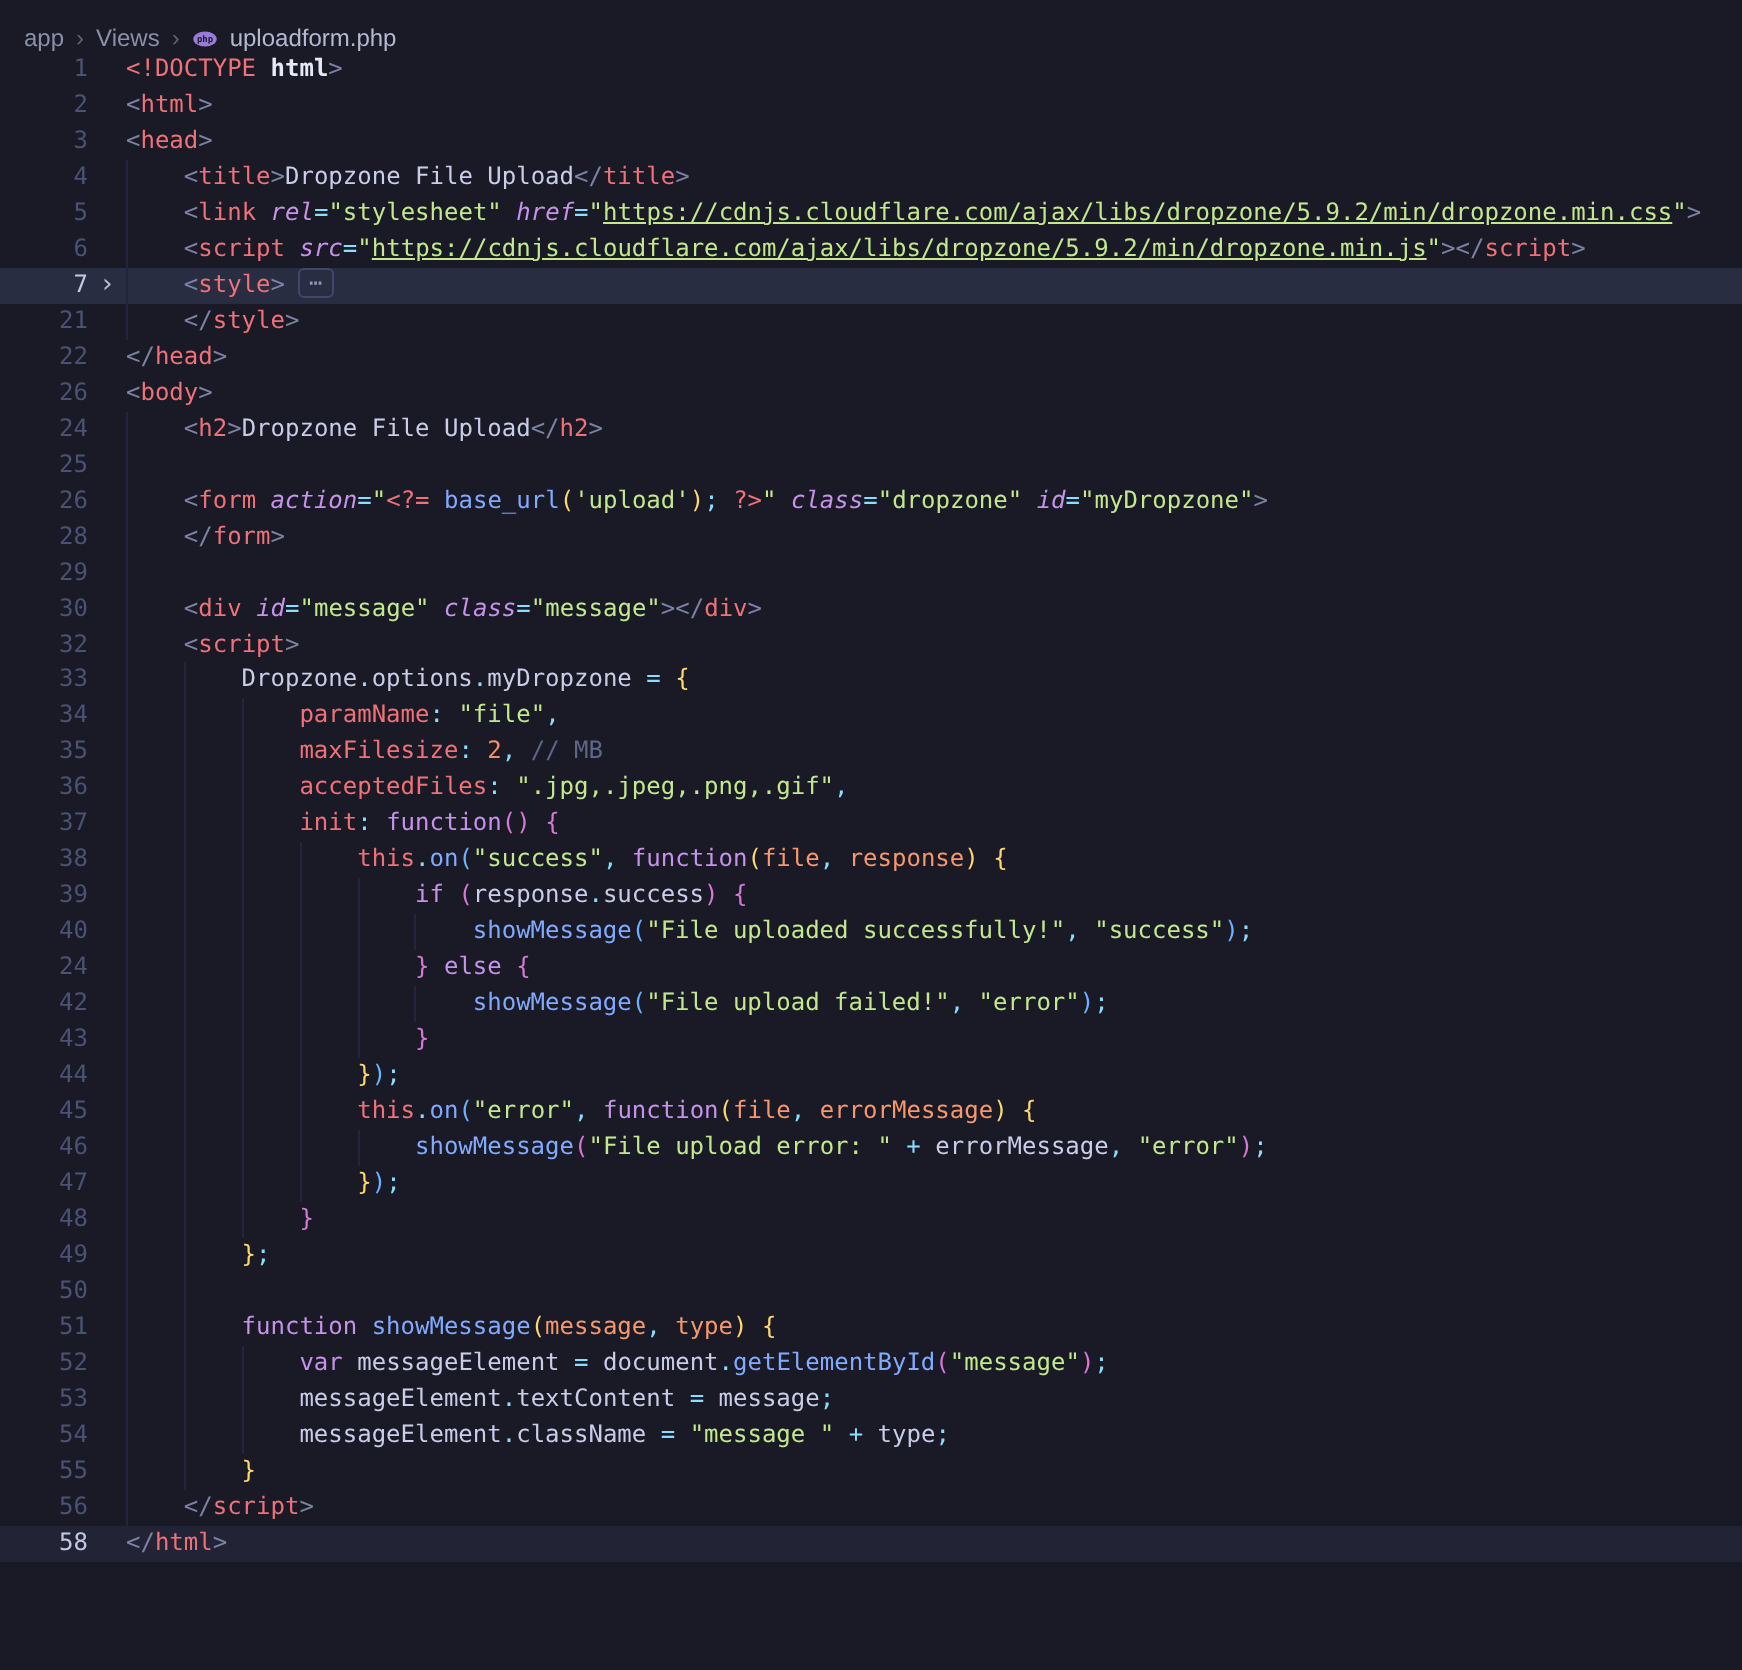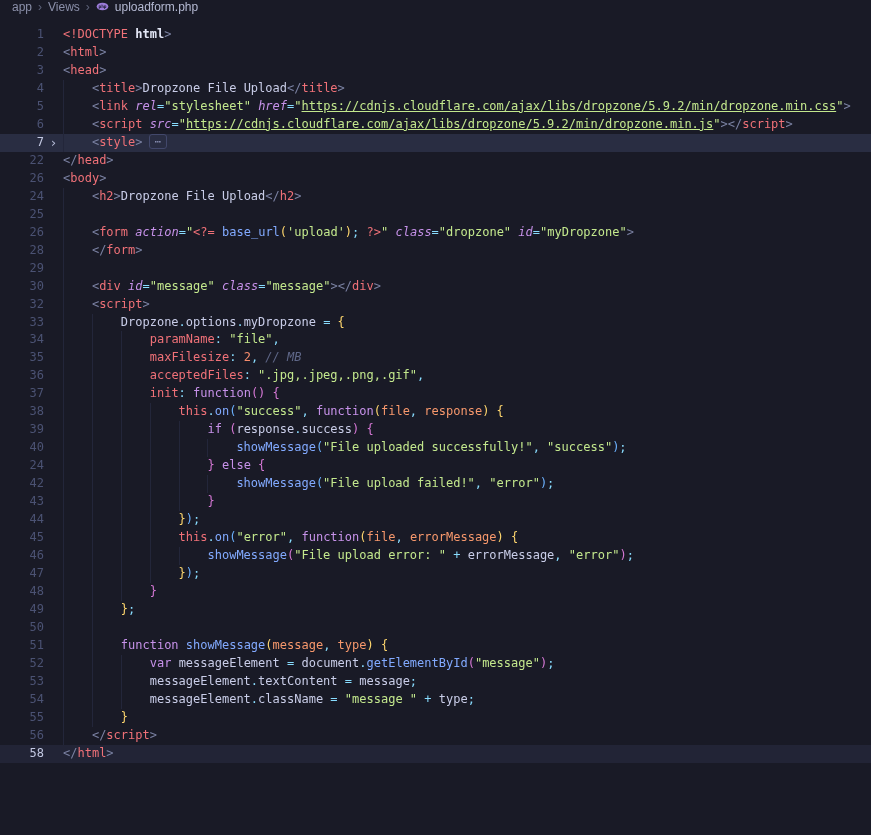--- a/index.html
+++ b/index.html
@@ -11,21 +11,21 @@
     --keyword:#c792ea; --this_kw:#f07178; --func:#82aaff; --param:#f7986c;
     --number:#f78c6c; --comment:#5f6788; --property:#f07178;
     --bracket1:#ffd76e; --bracket2:#d678d6; --bracket3:#6cb2ff;
     --php_tag:#f07178; --fold_border:#42486b; --fold_fg:#8f96bb; --php_icon:#9b7bd8;
     --sep_fg:#5d6278; --chevron_fg:#b6bcd8;
   }
   *{margin:0;padding:0;box-sizing:border-box}
   html,body{width:871px;height:835px}
   body{background:var(--bg);overflow:hidden;font-family:"DejaVu Sans Mono",monospace}
 
-  .breadcrumb{height:26px;display:flex;align-items:flex-start;padding-left:12px;gap:6px;
+  .breadcrumb{height:26px;display:flex;align-items:flex-end;padding-left:12px;gap:6px;
     font-family:"Liberation Sans",sans-serif;font-size:12px;color:var(--breadcrumb_fg)}
   .breadcrumb .sep{color:var(--sep_fg);font-size:12px}
   .breadcrumb .crumb{cursor:default}
   .breadcrumb .file{color:var(--breadcrumb_file_fg)}
   .fileicon{display:inline-flex;width:13px;height:13px;align-items:center;justify-content:center}
   .fileicon svg ellipse{fill:var(--php_icon)}
 
   .editor{width:871px}
   .line{display:flex;height:17.98px;line-height:17.98px;font-size:12px;overflow:hidden}
   .line.hl{background:var(--line_highlight)}
@@ -40,21 +40,21 @@
   .tok-tag{color:var(--tag)}
   .tok-attr{color:var(--attr);font-style:italic}
   .tok-str{color:var(--string)}
   .tok-link{color:var(--string);text-decoration:underline}
   .tok-op{color:var(--operator)}
   .tok-kw{color:var(--keyword)}
   .tok-thiskw{color:var(--this_kw)}
   .tok-fn{color:var(--func)}
   .tok-param{color:var(--param)}
   .tok-num{color:var(--number)}
-  .tok-cmt{color:var(--comment);font-style:italic}
+  .tok-cmt{color:var(--comment);}
   .tok-prop{color:var(--property)}
   .tok-b1{color:var(--bracket1)}
   .tok-b2{color:var(--bracket2)}
   .tok-b3{color:var(--bracket3)}
   .tok-phptag{color:var(--php_tag)}
   .tok-fg{color:var(--fg)}
   .tok-fgb{color:var(--fg_bold);font-weight:bold}
   .tok-fold{display:inline-block;margin-left:6px;padding:0 5px;border:1px solid var(--fold_border);
     border-radius:3px;color:var(--fold_fg);font-size:11px;line-height:13px;vertical-align:1px}
 </style>
@@ -105,20 +105,25 @@
         <div class="gutter">6</div>
         <div class="foldcol"></div>
         <div class="code"><span class="guide" style="left: 0ch;"></span>    <span class="tok-p">&lt;</span><span class="tok-tag">script</span><span class="tok-fg"> </span><span class="tok-attr">src</span><span class="tok-op">=</span><span class="tok-str">"</span><span class="tok-link">https://cdnjs.cloudflare.com/ajax/libs/dropzone/5.9.2/min/dropzone.min.js</span><span class="tok-str">"</span><span class="tok-p">&gt;</span><span class="tok-p">&lt;/</span><span class="tok-tag">script</span><span class="tok-p">&gt;</span></div>
       </div>
       <div class="line hl">
         <div class="gutter on">7</div>
         <div class="foldcol">›</div>
         <div class="code"><span class="guide" style="left: 0ch;"></span>    <span class="tok-p">&lt;</span><span class="tok-tag">style</span><span class="tok-p">&gt;</span><span class="tok-fold">⋯</span></div>
       </div>
       <div class="line">
+        <div class="gutter">21</div>
+        <div class="foldcol"></div>
+        <div class="code"><span class="guide" style="left: 0ch;"></span>    <span class="tok-p">&lt;/</span><span class="tok-tag">style</span><span class="tok-p">&gt;</span></div>
+      </div>
+      <div class="line">
         <div class="gutter">22</div>
         <div class="foldcol"></div>
         <div class="code"><span class="tok-p">&lt;/</span><span class="tok-tag">head</span><span class="tok-p">&gt;</span></div>
       </div>
       <div class="line">
         <div class="gutter">26</div>
         <div class="foldcol"></div>
         <div class="code"><span class="tok-p">&lt;</span><span class="tok-tag">body</span><span class="tok-p">&gt;</span></div>
       </div>
       <div class="line">

